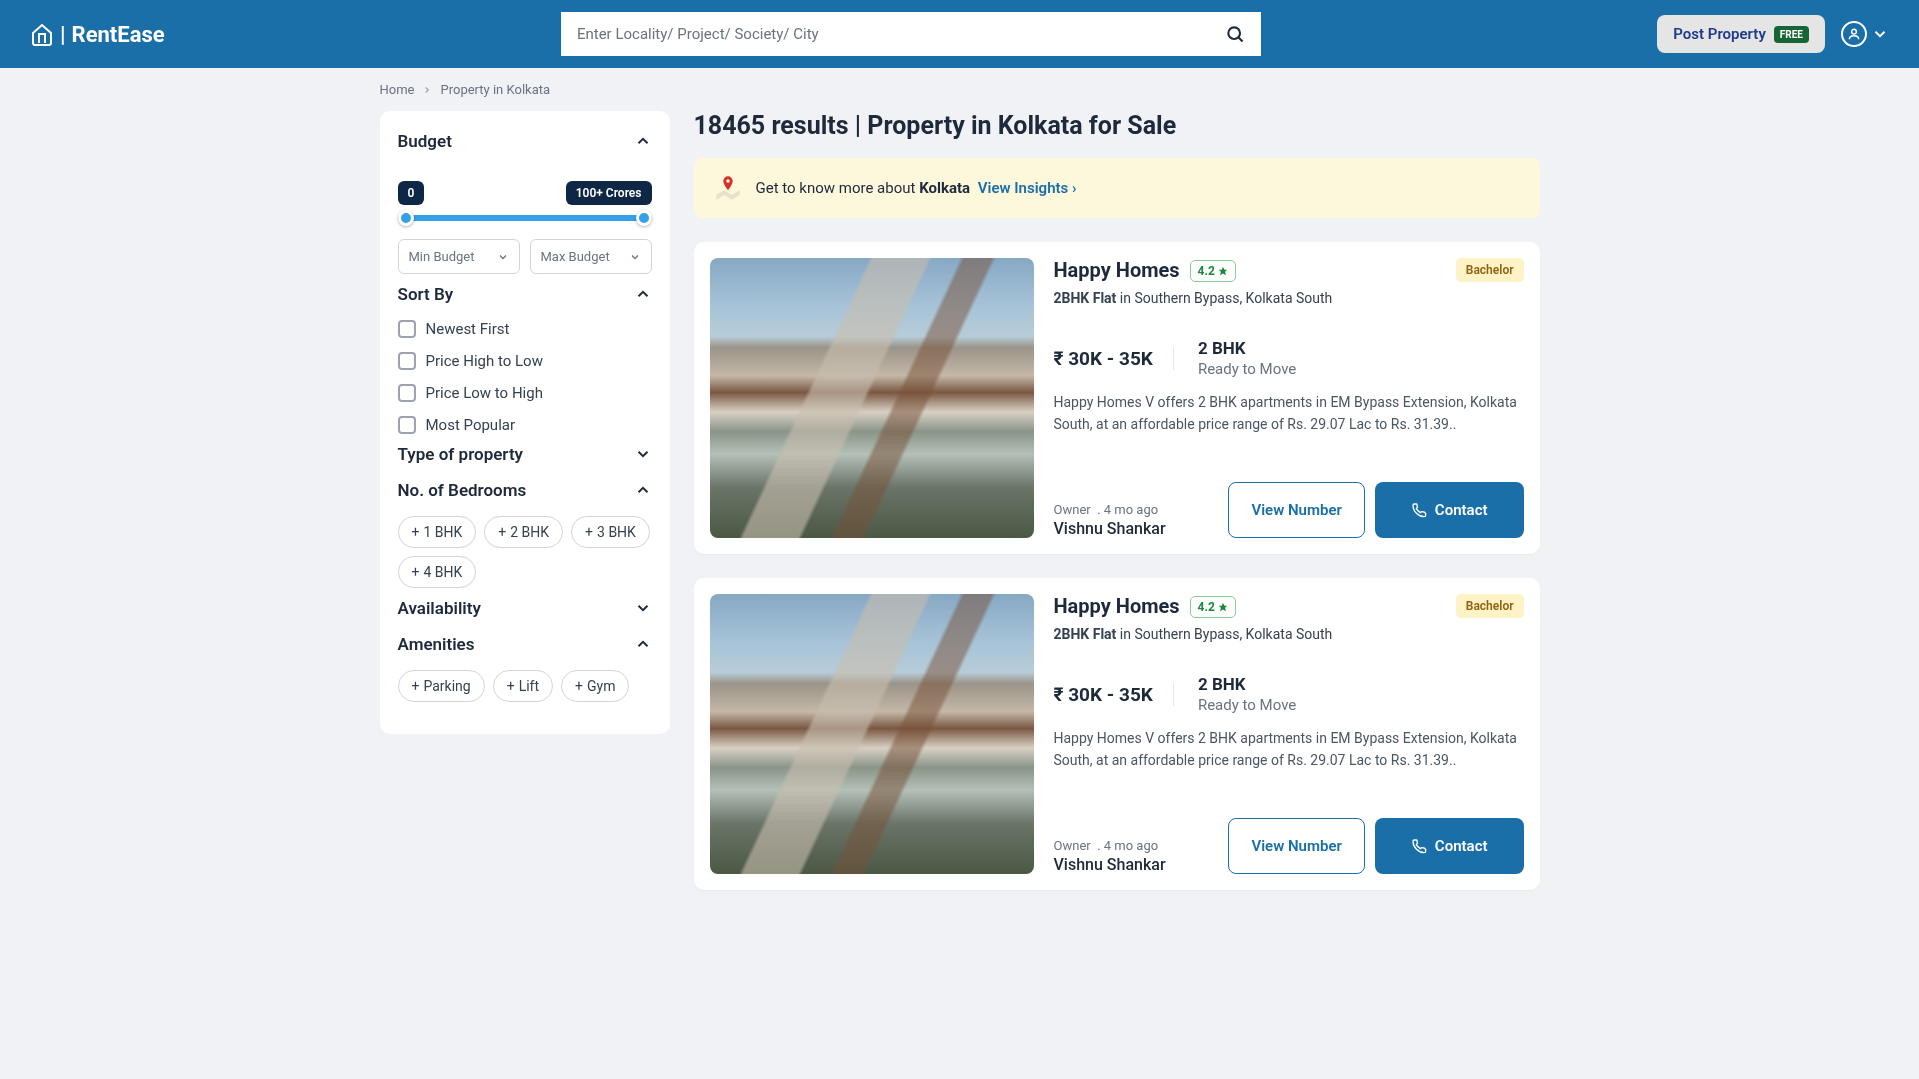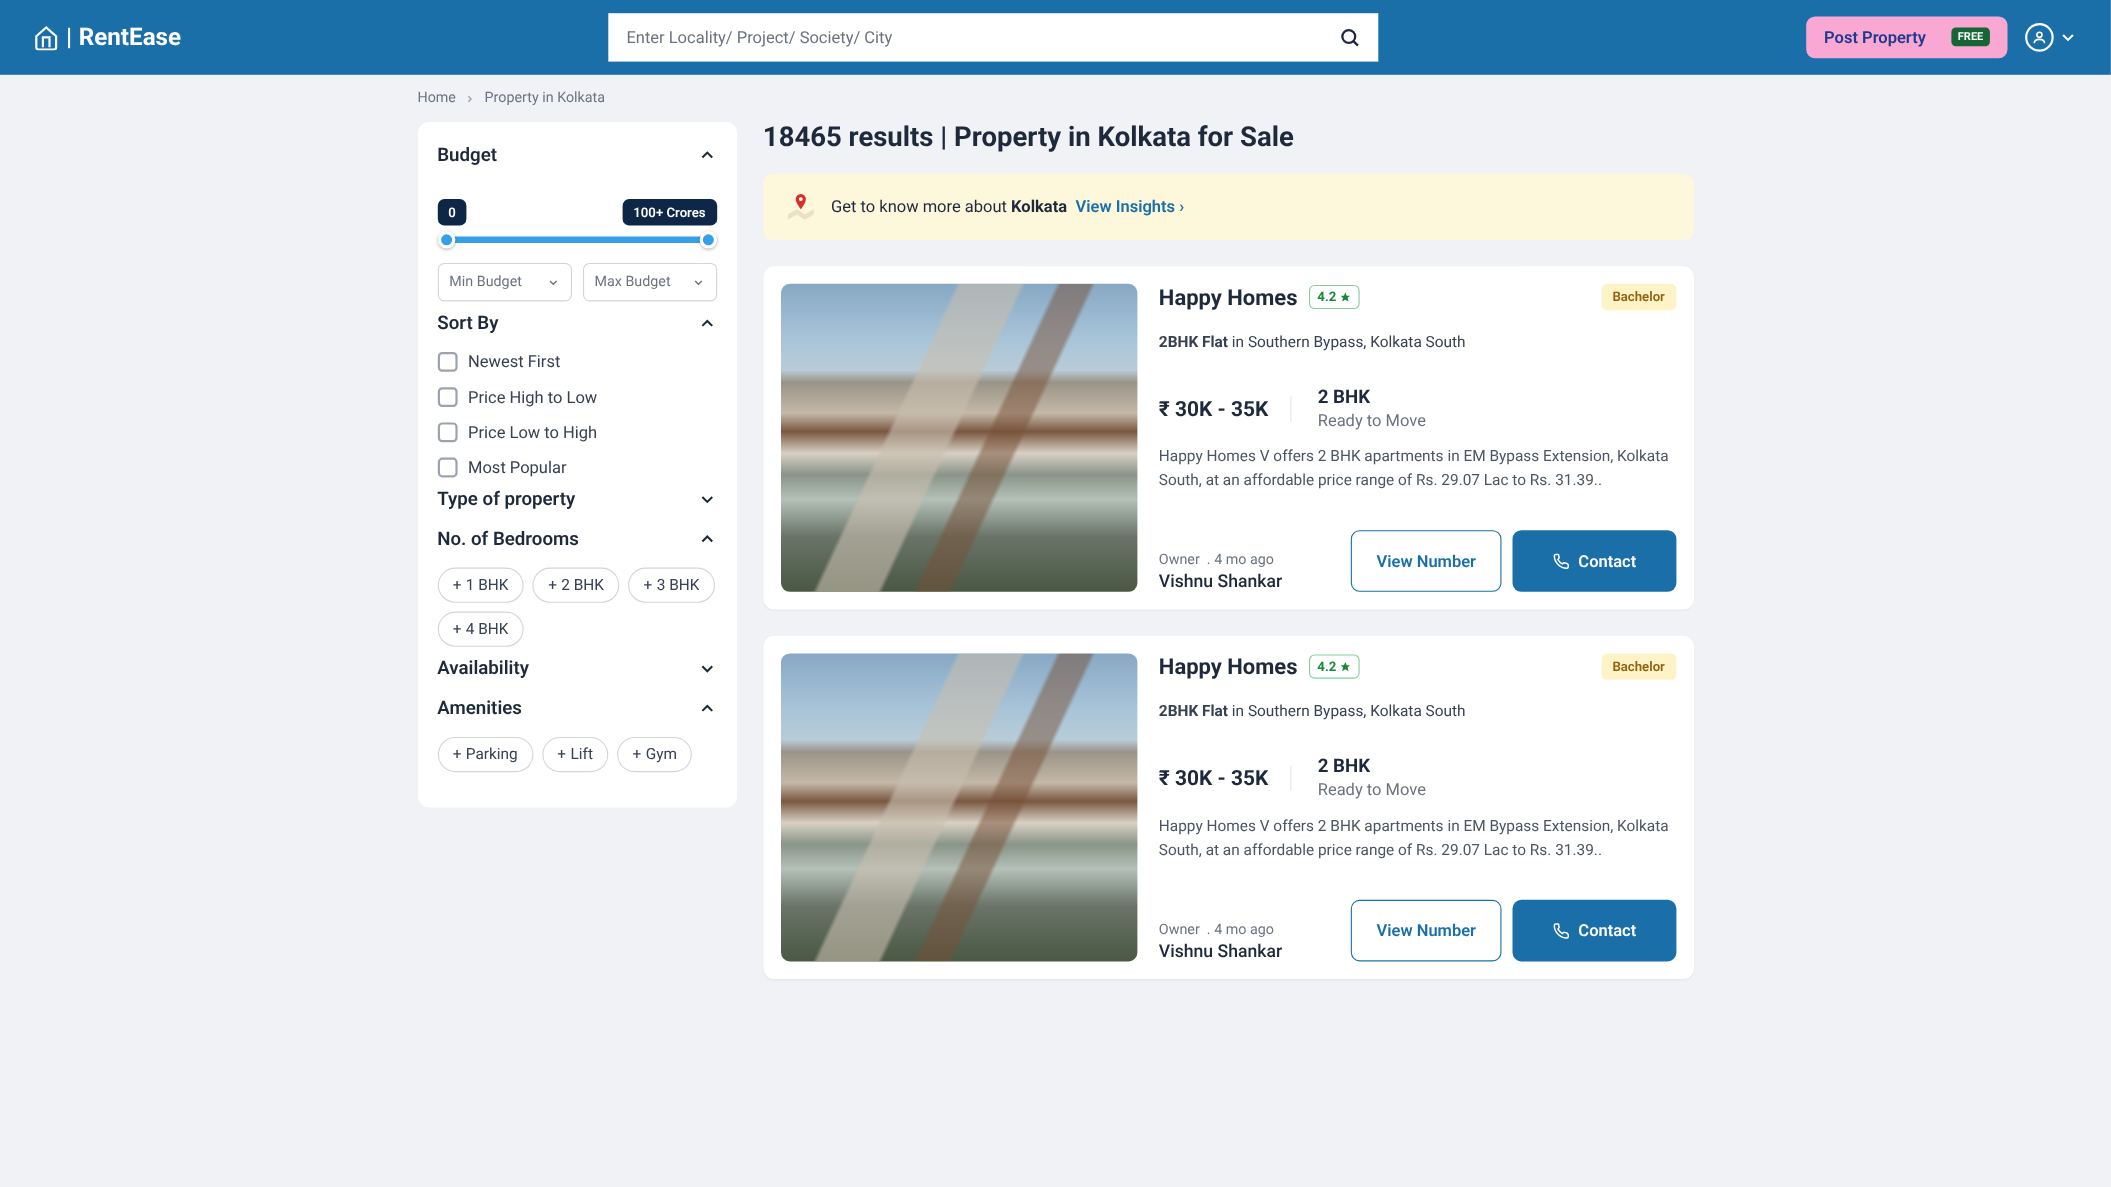--- a/index.html
+++ b/index.html
@@ -6,21 +6,21 @@
 body{background:#f0f2f5;color:#1e293b}
 .header{background:#1a6fa8;height:68px;display:flex;align-items:center;padding:0 30px;gap:20px}
 .logo{display:flex;align-items:center;gap:6px;color:#fff;font-size:22px;font-weight:700}
 .logo-icon{width:24px;height:24px}
 .search-wrap{flex:1;display:flex;justify-content:center}
 .search-box{width:700px;height:44px;background:#fff;border-radius:0;display:flex;align-items:center;padding:0 16px}
 .search-input{flex:1;border:none;outline:none;font-size:15px;color:#374151}
 .search-input::placeholder{color:#6b7280}
 .search-icon{width:20px;height:20px;color:#1e293b}
 .header-right{display:flex;align-items:center;gap:16px}
-.post-btn{background:#f9a8d4;border:none;border-radius:8px;padding:10px 16px;display:flex;align-items:flex-start;gap:23px;cursor:pointer;font-size:15px;font-weight:600;color:#1e3a8a}
+.post-btn{background:#e5e5e5;border:none;border-radius:8px;padding:10px 16px;display:flex;align-items:flex-end;gap:8px;cursor:pointer;font-size:15px;font-weight:600;color:#1e3a8a}
 .badge-free{background:#166534;color:#fff;font-size:10px;font-weight:700;padding:3px 6px;border-radius:4px}
 .user-menu{display:flex;align-items:center;gap:4px;color:#fff;cursor:pointer}
 .avatar-icon{width:26px;height:26px;border:2px solid #fff;border-radius:50%;display:flex;align-items:center;justify-content:center}
 .main{max-width:1180px;margin:0 auto;padding:0 10px}
 .breadcrumb{padding:14px 0;font-size:13px;color:#6b7280;display:flex;align-items:center;gap:8px}
 .breadcrumb a{color:#6b7280;text-decoration:none}
 .content{display:flex;gap:24px;align-items:flex-start}
 .sidebar{width:290px;background:#fff;border-radius:10px;padding:20px 18px;flex-shrink:0}
 .filter-section{margin-bottom:10px}
 .filter-head{display:flex;justify-content:space-between;align-items:center;cursor:pointer;margin-bottom:16px}
@@ -41,25 +41,25 @@
 .results-title{font-size:25px;font-weight:700;color:#1e293b;margin-bottom:18px}
 .insight-bar{background:#fdf7dc;border-radius:8px;padding:16px 20px;display:flex;align-items:center;gap:14px;margin-bottom:24px}
 .map-icon{width:28px;height:28px}
 .insight-text{font-size:15px;color:#1e293b}
 .insight-link{color:#1a6fa8;font-weight:600;text-decoration:none;margin-left:4px}
 .card{background:#fff;border-radius:10px;padding:16px;display:flex;gap:20px;margin-bottom:24px;box-shadow:0 1px 2px rgba(0,0,0,0.04)}
 .card-img{width:324px;height:280px;border-radius:8px;flex-shrink:0;background:linear-gradient(180deg,#87a8c4 0%,#a8c4d8 18%,#b8ccd8 28%,#9a9488 32%,#c4b8a8 42%,#7a5842 48%,#d8d0c4 55%,#8a9488 62%,#b4c0b8 70%,#6a7468 82%,#4a5844 100%);position:relative;overflow:hidden}
 .card-img::before{content:"";position:absolute;inset:0;background:linear-gradient(115deg,transparent 0%,transparent 35%,rgba(200,190,175,0.6) 36%,rgba(200,190,175,0.6) 48%,transparent 49%,transparent 55%,rgba(120,80,55,0.5) 56%,rgba(120,80,55,0.5) 62%,transparent 63%)}
 .card-body{flex:1;display:flex;flex-direction:column}
 .card-top{display:flex;justify-content:space-between;align-items:flex-start}
-.card-title-row{display:flex;align-items:center;gap:10px}
+.card-title-row{display:flex;align-items:flex-end;gap:10px}
 .card-title{font-size:20px;font-weight:700;color:#1e293b}
 .rating{border:1px solid #86cf9a;color:#178a3a;font-size:12px;font-weight:700;padding:3px 7px;border-radius:5px;display:flex;align-items:center;gap:3px}
 .tag{background:#fef3c7;color:#92600e;font-size:12px;font-weight:600;padding:5px 10px;border-radius:5px}
-.subtitle{font-size:14px;color:#374151;margin-top:21px}
+.subtitle{font-size:14px;color:#374151;margin-top:8px}
 .subtitle b{font-weight:700}
 .metrics{display:flex;gap:24px;margin-top:32px;align-items:center}
 .metric{padding-right:20px}
 .metric:first-child{border-right:1px solid #e5e7eb}
 .price{font-size:19px;font-weight:700;color:#1e293b}
 .bhk{font-size:17px;font-weight:700;color:#1e293b}
 .ready{font-size:15px;color:#6b7280;margin-top:2px}
 .desc{font-size:14px;color:#4b5563;line-height:1.55;margin-top:14px}
 .card-foot{display:flex;justify-content:space-between;align-items:flex-end;margin-top:auto;padding-top:20px}
 .owner-info{font-size:13px;color:#6b7280}

